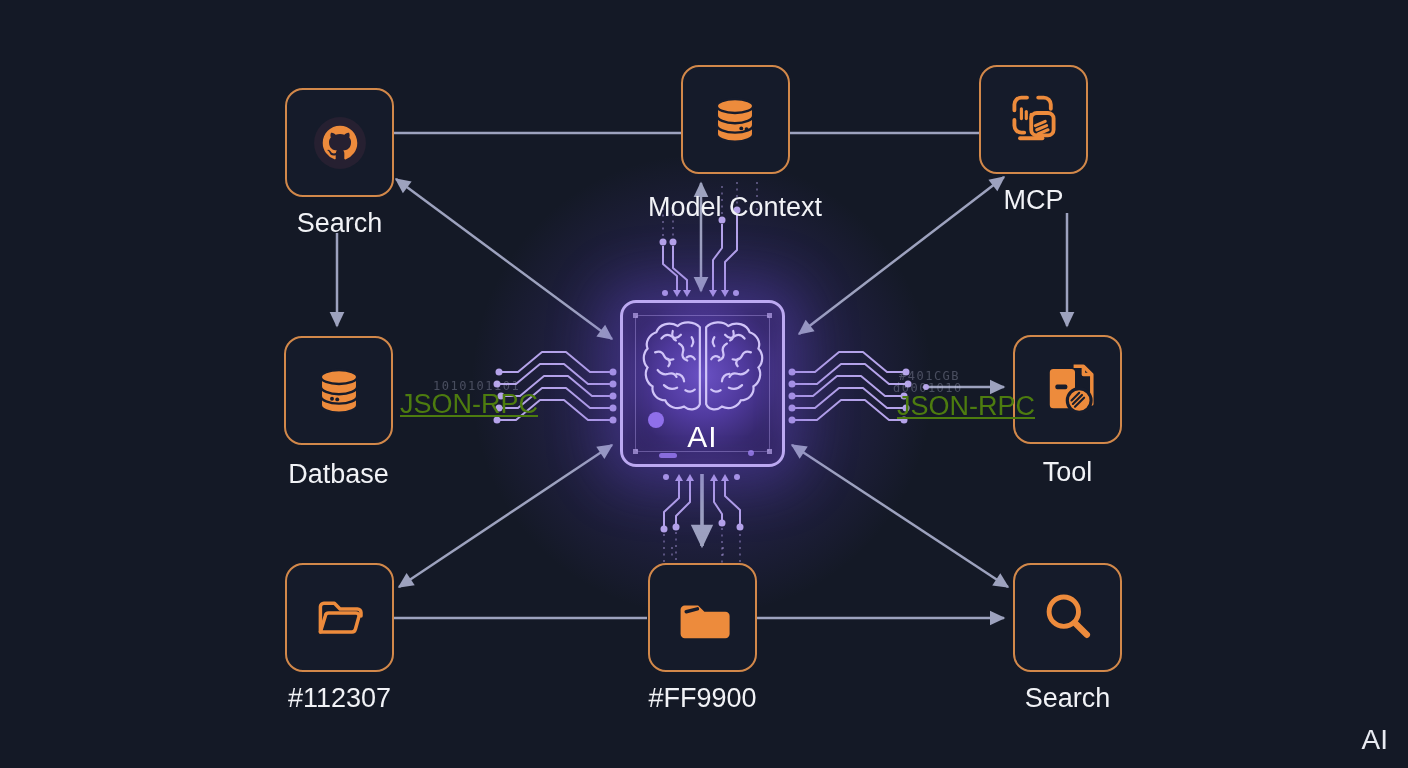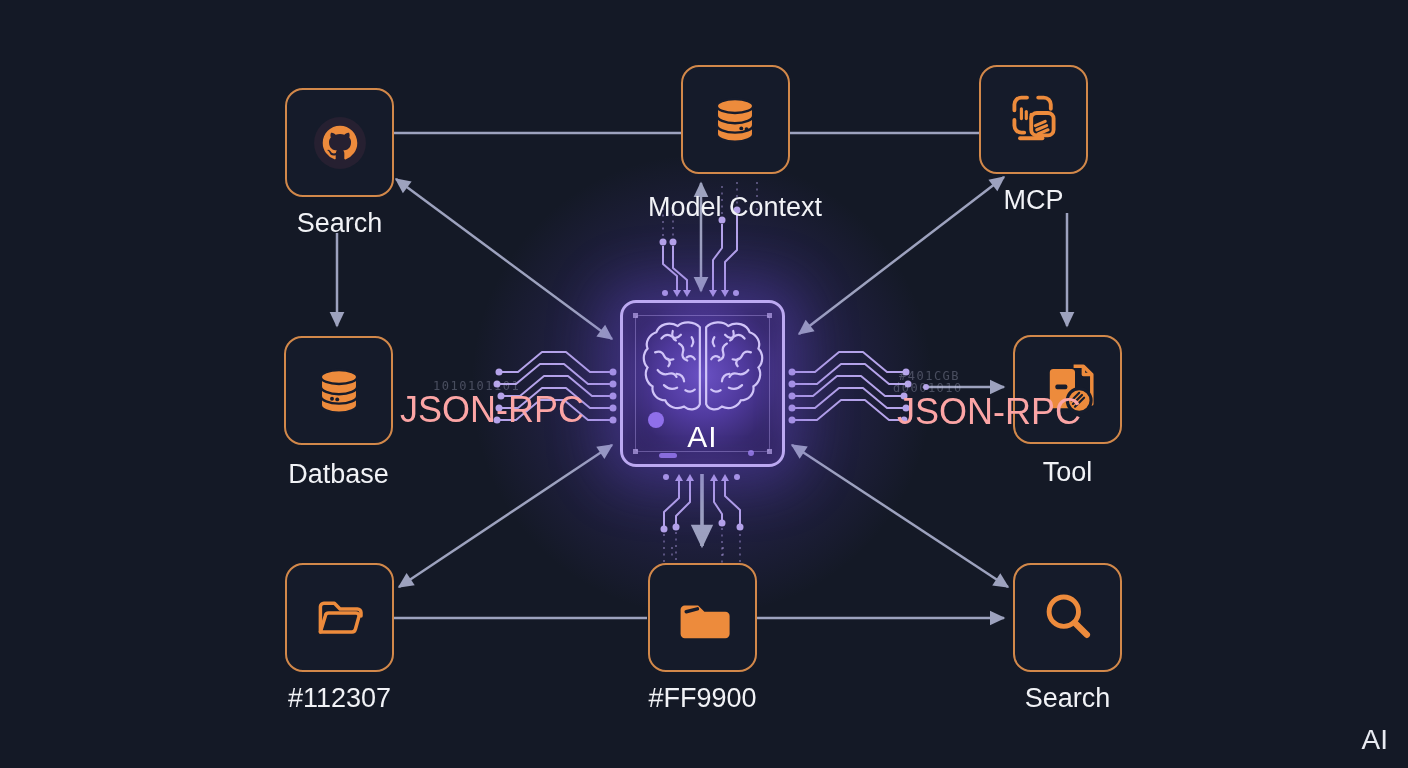--- a/index.html
+++ b/index.html
@@ -6,21 +6,21 @@
   .stage{position:relative;width:1408px;height:768px;background:#141926;overflow:hidden;
          font-family:"Liberation Sans",sans-serif;}
   .chipglow{position:absolute;left:462px;top:145px;width:480px;height:480px;border-radius:50%;
     background:radial-gradient(circle, rgba(110,80,220,0.38) 0%, rgba(100,70,210,0.17) 40%, rgba(100,70,210,0) 68%);}
   .wires{position:absolute;left:0;top:0;pointer-events:none;}
   .node{position:absolute;display:flex;flex-direction:column;align-items:center;}
   .nodebox{width:105px;height:105px;border:2.5px solid #D2884A;border-radius:18px;background:#151B2A;
            display:flex;align-items:center;justify-content:center;}
   .nodelabel{margin-top:11px;font-size:27px;color:#F1F2F6;white-space:nowrap;}
   .mt18{margin-top:18px;text-align:center;}
-  .jsonrpc{position:absolute;font-size:36px;color:#fca5a5;white-space:nowrap;}
+  .jsonrpc{position:absolute;font-size:27px;color:#4d7c0f;white-space:nowrap;text-decoration:underline;}
   .tiny{position:absolute;font-size:12px;letter-spacing:1.5px;color:rgba(195,200,225,0.3);
         font-family:"DejaVu Sans Mono",monospace;white-space:nowrap;margin-top:17px;}
   .chip{position:absolute;left:620px;top:300px;width:165px;height:167px;border-radius:16px;
     border:3px solid #BCA9F2;box-sizing:border-box;
     background:radial-gradient(circle at 50% 45%, #6a51c4 0%, #503a9e 35%, #37296f 65%, #251c4e 100%);
     box-shadow:0 0 55px 18px rgba(104,74,214,0.33), inset 0 0 28px rgba(150,120,255,0.25);}
   .chip-inner{position:absolute;inset:12px;border:1px solid rgba(200,180,255,0.35);border-radius:4px;}
   .tick{position:absolute;width:5px;height:5px;background:rgba(205,185,255,0.6);}
   .tick.tl{left:10px;top:10px;} .tick.tr{right:10px;top:10px;}
   .tick.bl{left:10px;bottom:10px;} .tick.br{right:10px;bottom:10px;}

